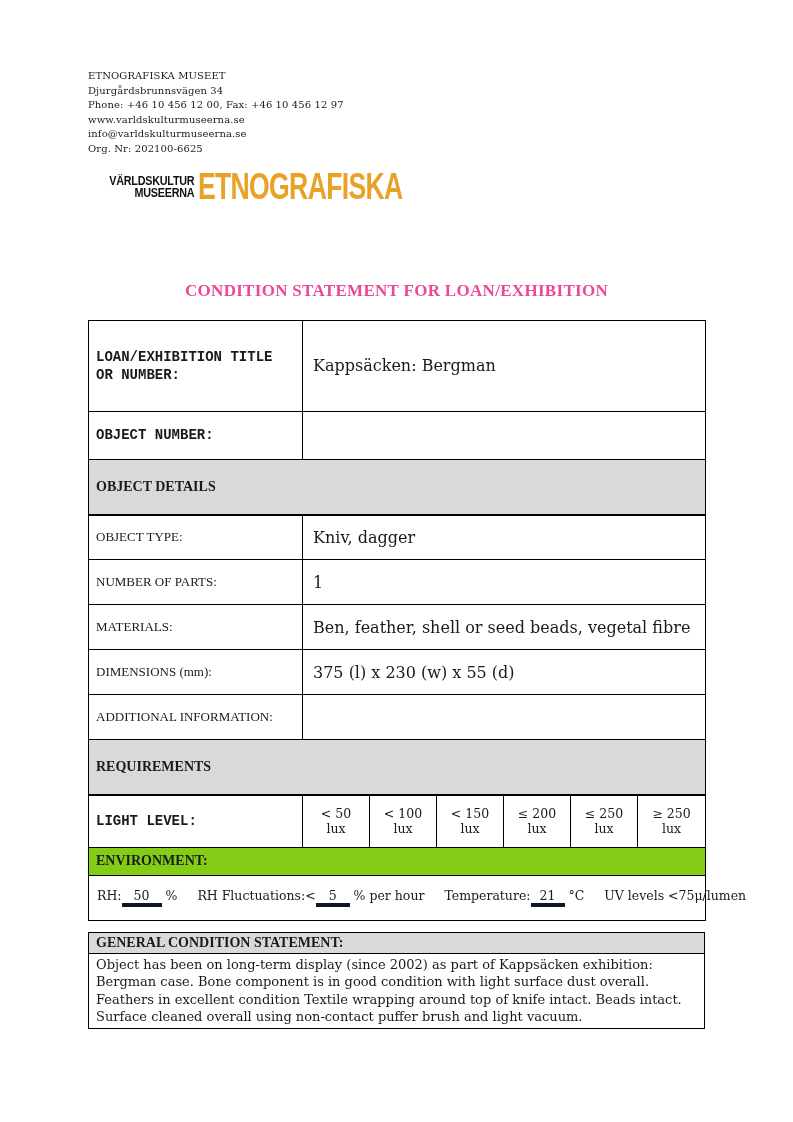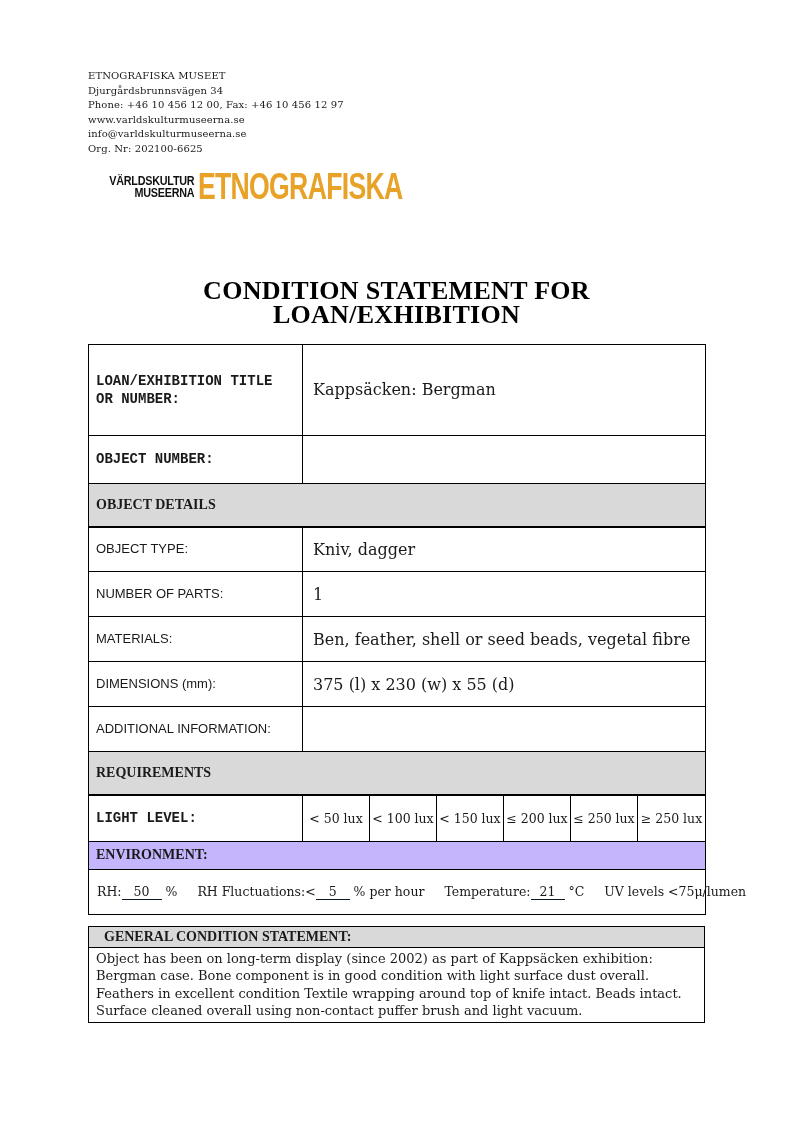--- a/index.html
+++ b/index.html
@@ -32,74 +32,74 @@
     color: #E8A227; letter-spacing: -1px; white-space: nowrap;
     transform: scaleX(0.72); transform-origin: left center;
     width: 256px; margin-right: -52px; margin-left: 4px;
   }
 
   
   .doc-title {
     margin-top: 77px;
     text-align: center;
     font-family: "Liberation Serif", serif;
-    font-weight: bold; font-size: 26px; line-height: 24px;
-    letter-spacing: 0.3px; color: #000000;
+    font-weight: bold; font-size: 17px; line-height: 24px;
+    letter-spacing: 0.3px; color: #ec4899;
   }
 
   
   table { width: 617px; border-collapse: collapse; table-layout: fixed; }
   td { border: 1px solid #000; vertical-align: middle; }
   .main-table { margin-top: 17px; }
 
   .lbl {
     font-family: Liberation Mono, monospace;
     font-size: 14px; line-height: 18px;
     padding: 4px 6px 4px 7px;
   }
   .lbl.bold { font-weight: bold; }
-  .lbl.plain { font-family: Liberation Sans, sans-serif; font-size: 13px; }
+  .lbl.plain { font-family: Liberation Serif, serif; font-size: 13px; }
   .val { font-size: 16px; padding: 4px 6px 4px 10px; }
 
   .r-loan td { height: 91px; }
   .r-objnum td { height: 48px; }
   .r-detail td { height: 45px; }
   .sec-grey {
     background: #D9D9D9;
     font-family: "Liberation Serif", serif;
     font-weight: bold; font-size: 14px;
-    padding: 13px 7px; height: 30px;
+    padding: 19px 7px; height: 30px;
     border-bottom-width: 2px;
   }
-  .r-light td { height: 46px; margin-top: 25px; }
+  .r-light td { height: 52px; margin-top: 25px; }
   .light-opt {
-    font-size: 12.5px; text-align: center; padding: 1px;
+    font-size: 12.5px; text-align: center; padding: 9px;
   }
   .r-envh td {
-    height: 28px; background: #c4b5fd;
+    height: 28px; background: #84cc16;
     font-family: "Liberation Serif", serif;
     font-weight: bold; font-size: 14px; padding: 4px 7px;
   }
   .r-envc td { height: 45px; padding: 4px 8px; }
   .env-line { font-size: 12.5px; white-space: nowrap; }
   .env-seg { margin-right: 16px; }
   .env-seg:last-child { margin-right: 0; }
   .fill {
     display: inline-block; min-width: 34px; text-align: center;
-    border-bottom: 1px solid #0f172a; padding: 0 4px; line-height: 14px;
+    border-bottom: 4px solid #0f172a; padding: 0 4px; line-height: 14px;
   }
   .fill:empty { border-bottom: none; min-width: 0; padding: 0; }
   .fill-wide { min-width: 40px; }
 
   .block-table { margin-top: 11px; }
   .blk-head {
     background: #D9D9D9;
     font-family: "Liberation Serif", serif;
     font-weight: bold; font-size: 14px;
-    padding: 2px 15px; height: 21px;
+    padding: 2px 7px; height: 21px;
   }
   .blk-body { height: 73px; vertical-align: top; font-size: 13px; line-height: 17.5px; padding: 2px 7px; }
 
   .mount-table { margin-top: 5px; }
   .mount-head { height: 29px; padding-top: 10px; vertical-align: bottom; padding-bottom: 4px; }
   .mount-body { height: 44px; border-bottom-width: 2px; }
 </style>
 </head>
 <body>
 

